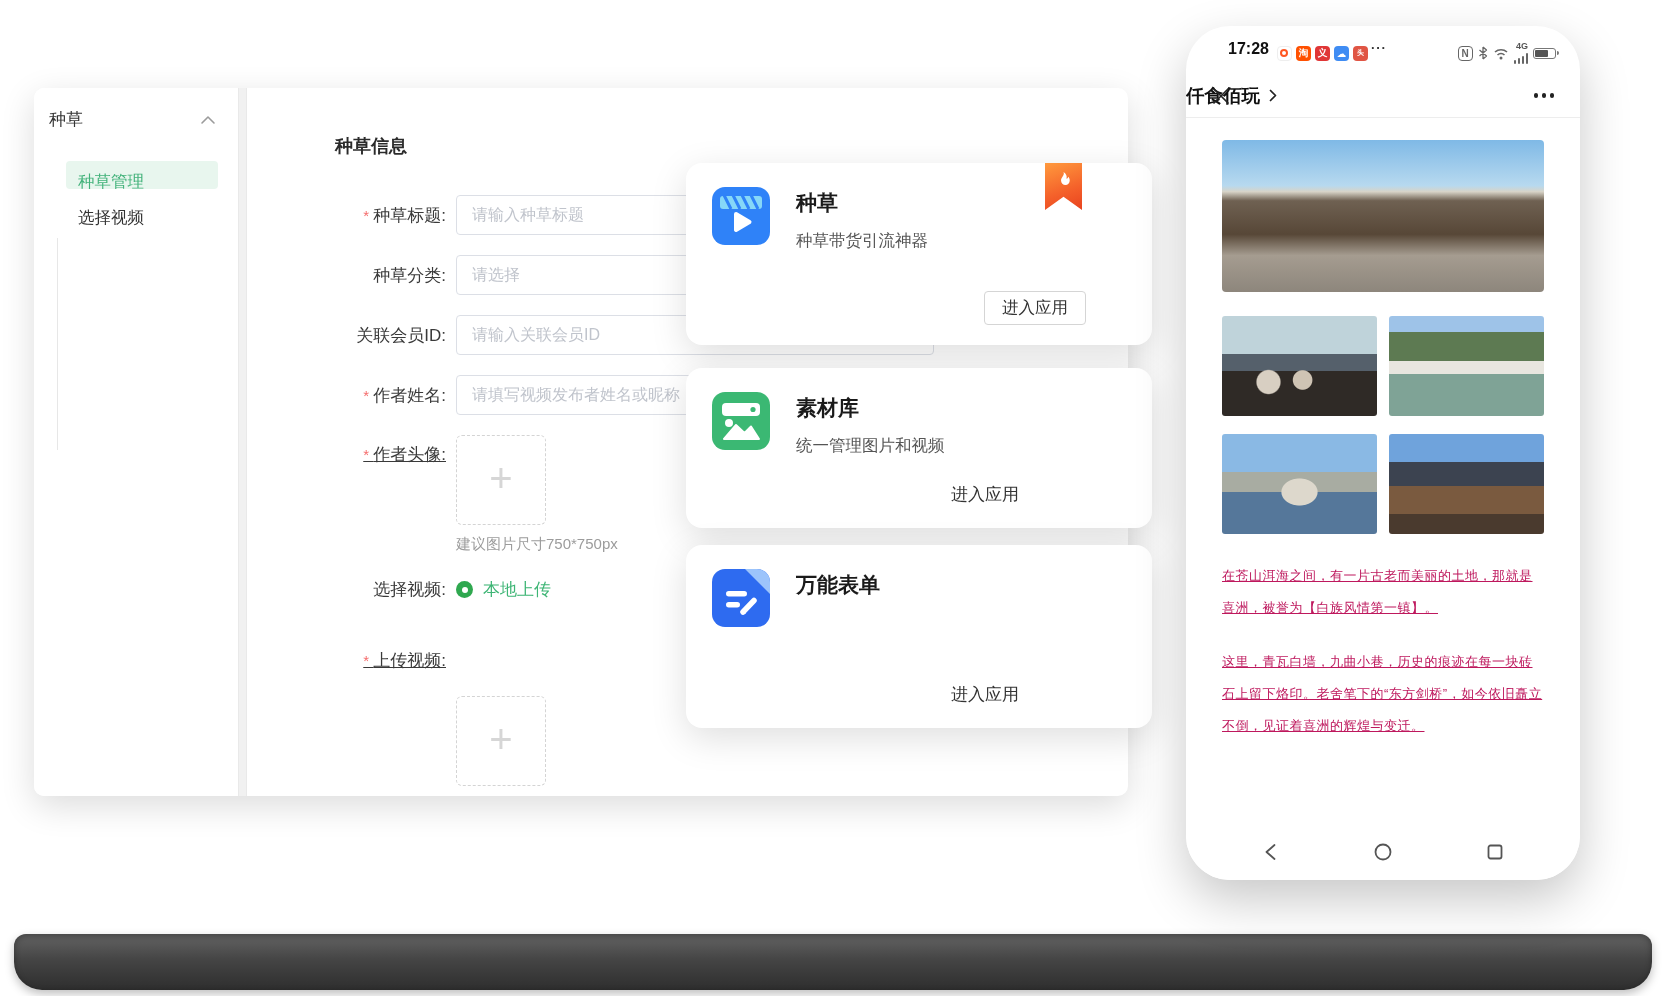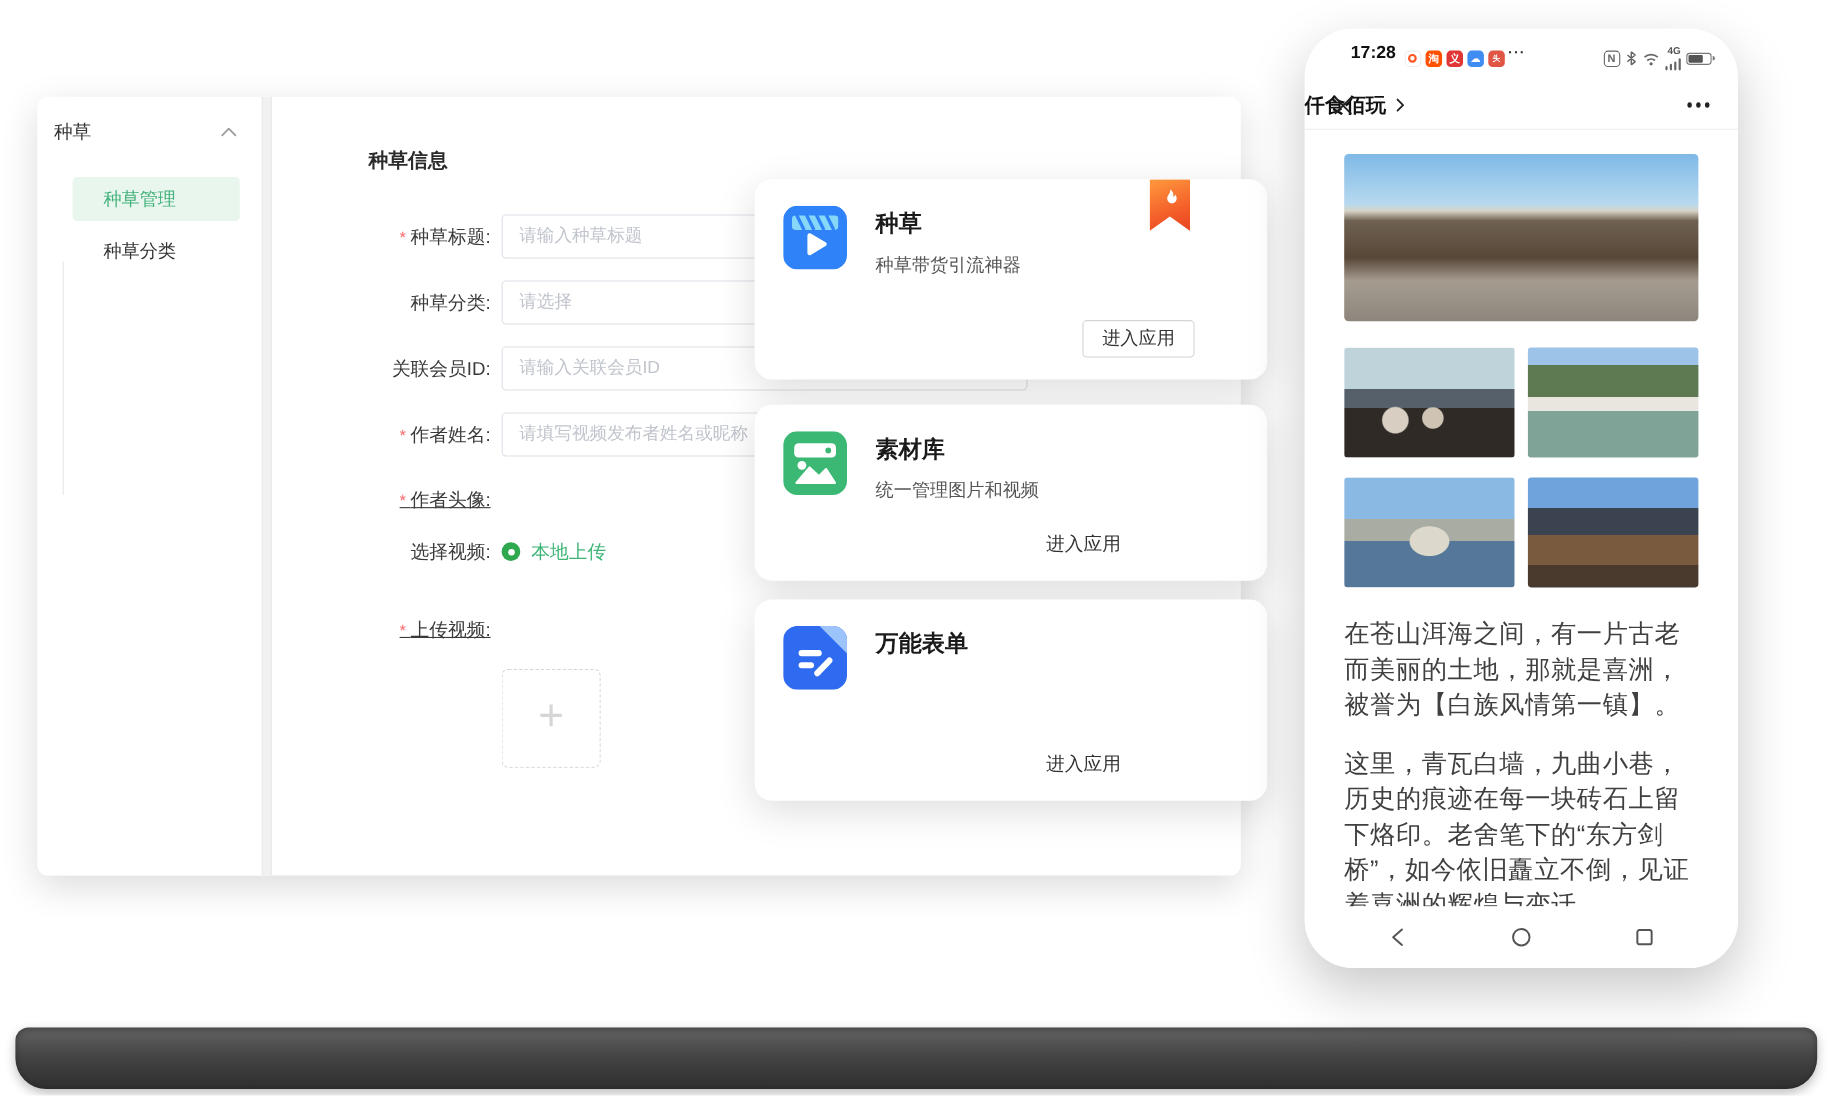--- a/index.html
+++ b/index.html
@@ -24,21 +24,21 @@
     box-shadow:0 2px 6px rgba(0,0,0,.35) inset, 0 4px 10px rgba(0,0,0,.25);}
 
   
   .window{position:absolute;left:34px;top:88px;width:1094px;height:708px;background:#fff;
     border-radius:10px;box-shadow:0 10px 34px rgba(0,0,0,.14);overflow:hidden;z-index:2;}
   .sidebar{position:absolute;left:0;top:0;bottom:0;width:204px;background:#fff;}
   .sb-head{display:flex;align-items:center;justify-content:space-between;
     padding:20px 22px 0 15px;font-size:17px;color:#333;}
   .sb-guide{position:absolute;left:23px;top:150px;width:1px;height:212px;background:#e7e7e7;}
   .sb-items{margin:30px 20px 0 32px;}
-  .sb-item{height:40px;line-height:40px;padding-left:28px;margin-bottom:8px;border-radius:4px;
+  .sb-item{height:28px;line-height:40px;padding-left:12px;margin-bottom:8px;border-radius:4px;
     font-size:16.5px;color:#333;cursor:pointer;}
   .sb-item.active{background:#e8f6ee;color:#42b27a;}
   .sb-strip{position:absolute;left:204px;top:0;bottom:0;width:9px;background:#f1f1f1;
     border-left:1px solid #e9e9e9;border-right:1px solid #e9e9e9;box-sizing:border-box;}
   .content{position:absolute;left:213px;top:0;right:0;bottom:0;}
   .form-title{position:absolute;left:88px;top:46px;font-size:18px;font-weight:bold;color:#2b2b2b;margin:0;}
   .form{position:absolute;left:0;top:107px;right:0;}
   .frow{display:flex;align-items:center;margin-bottom:20px;}
   .frow.top{align-items:flex-start;}
   .frow.top .lbl{padding-top:8px;text-decoration:underline;}
@@ -120,21 +120,21 @@
   .pg{height:100px;border-radius:3px;}
   .g1{background:
       radial-gradient(circle at 30% 66%, #d8cfc2 0 9%, transparent 10%),
       radial-gradient(circle at 52% 64%, #cfc4b4 0 9%, transparent 10%),
       linear-gradient(180deg,#bfd3da 0 38%,#55606b 38% 55%,#2f2a26 55% 100%);}
   .g2{background:linear-gradient(180deg,#9ec3e8 0 16%,#5d7a52 16% 45%,#e8e6df 45% 58%,#7fa396 58% 100%);}
   .g3{background:
       radial-gradient(ellipse at 50% 58%, #ddd8cc 0 16%, transparent 17%),
       linear-gradient(180deg,#8ab9e4 0 38%,#a8aca2 38% 58%,#55779a 58% 100%);}
   .g4{background:linear-gradient(180deg,#6fa3dc 0 28%,#3c4350 28% 52%,#7a5a3f 52% 80%,#4a3a2e 80% 100%);}
-  .para{margin:24px 0 0 0;font-size:23px;line-height:32px;color:#404040;letter-spacing:.5px;}
+  .para{margin:24px 0 0 0;font-size:13px;line-height:32px;color:#be185d;letter-spacing:.5px;text-decoration:underline;}
   .para.first{margin-top:26px;}
 
   .sysnav{position:absolute;left:0;right:0;bottom:0;height:56px;background:#fff;
     display:flex;align-items:center;justify-content:center;gap:92px;}
   .sysnav svg{display:block;cursor:pointer;}
 
   
   .cicon svg{display:block;}
 </style>
 </head>
@@ -150,21 +150,21 @@
     <aside class="sidebar">
       <div class="sb-head">
         <span>种草</span>
         <svg width="16" height="10" viewBox="0 0 16 10">
           <polyline points="2,8 8,2 14,8" fill="none" stroke="#9b9b9b" stroke-width="1.6" stroke-linecap="round" stroke-linejoin="round"></polyline>
         </svg>
       </div>
       <div class="sb-guide"></div>
       <div class="sb-items">
         <div class="sb-item active">种草管理</div>
-        <div class="sb-item">种草分类</div>
+        <div class="sb-item">选择视频</div>
       </div>
     </aside>
     <div class="sb-strip"></div>
 
     <main class="content">
       <h2 class="form-title">种草信息</h2>
       <div class="form">
         <div class="frow req">
           <div class="lbl">种草标题:</div>
           <input class="tin" placeholder="请输入种草标题" style="">
@@ -176,20 +176,24 @@
         <div class="frow">
           <div class="lbl">关联会员ID:</div>
           <input class="tin" placeholder="请输入关联会员ID" style="">
         </div>
         <div class="frow req">
           <div class="lbl">作者姓名:</div>
           <input class="tin" placeholder="请填写视频发布者姓名或昵称" style="">
         </div>
         <div class="frow req top" style="margin-bottom:24px;">
           <div class="lbl">作者头像:</div>
+          <div>
+            <div class="upbox"></div>
+            <div class="hint">建议图片尺寸750*750px</div>
+          </div>
         </div>
         <div class="frow" style="margin-bottom:40px;">
           <div class="lbl">选择视频:</div>
           <span class="radio">
             <span class="ring"></span>
             <span class="rlabel">本地上传</span>
           </span>
         </div>
         <div class="frow req top" style="margin-bottom:24px;">
           <div class="lbl">上传视频:</div>

